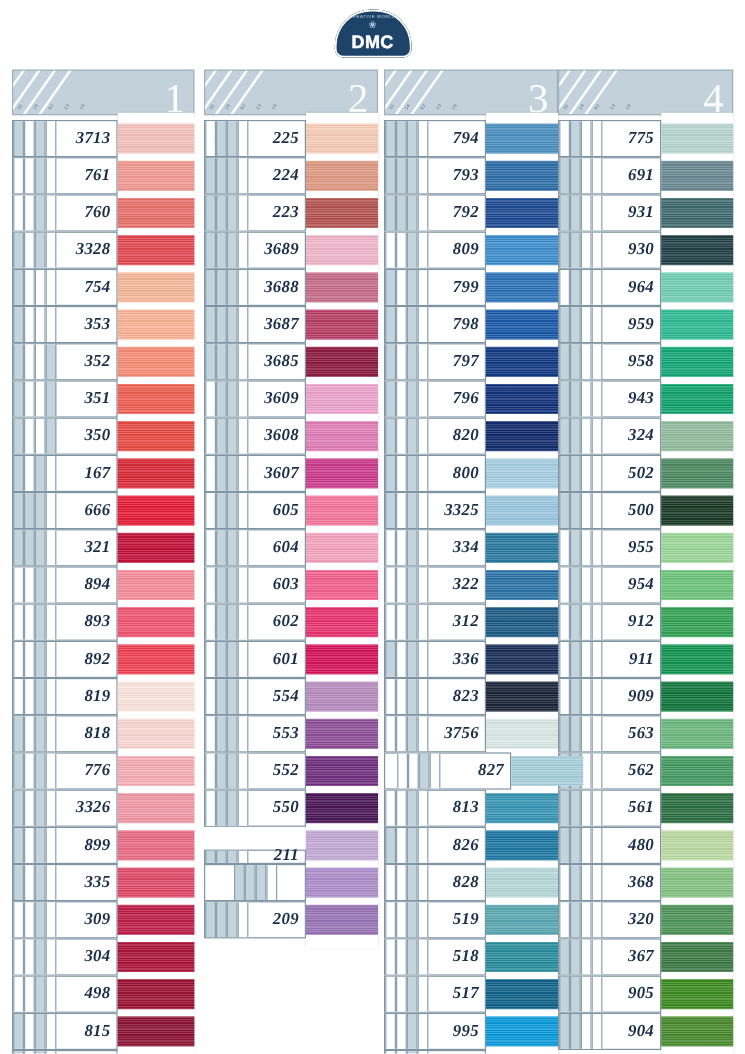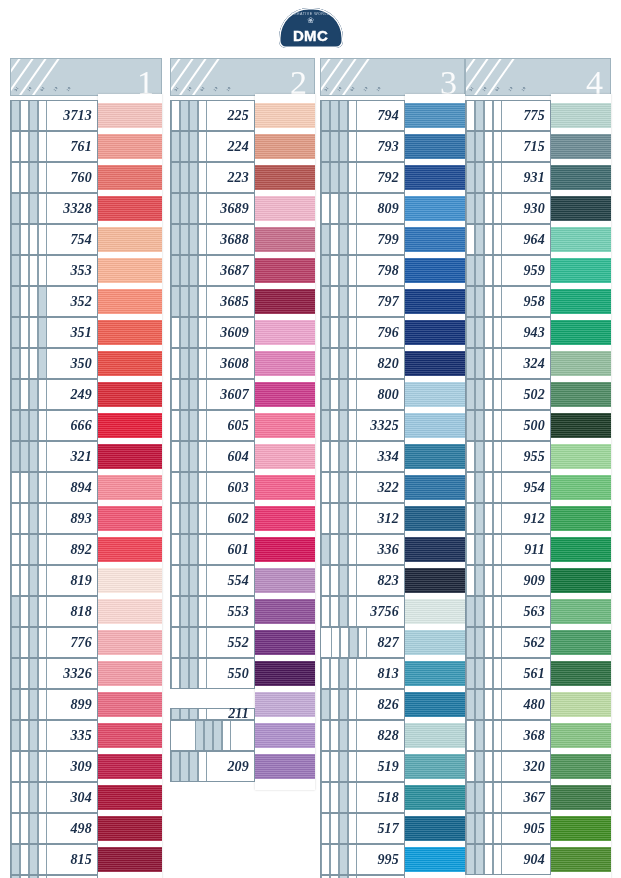--- a/index.html
+++ b/index.html
@@ -305,21 +305,21 @@
           <div class="swatch" style="width: 64px; height: 25px; margin-top: 3px; background: rgb(233, 76, 69); position: relative; z-index: 2;"></div>
         </div>
         <div class="row">
           <div class="row-left" style="width: 88px;">
             <div class="bars">
               <span class="bar-on" style="width: 9px;"></span>
               <span class="bar-off" style="width: 9px;"></span>
               <span class="bar-on" style="width: 9px;"></span>
               <span class="bar-off" style="width: 9px;"></span>
             </div>
-            <div class="code">249</div>
+            <div class="code">167</div>
           </div>
           <div class="swatch" style="width: 64px; height: 25px; margin-top: 3px; background: rgb(217, 43, 56); position: relative; z-index: 2;"></div>
         </div>
         <div class="row">
           <div class="row-left" style="width: 88px;">
             <div class="bars">
               <span class="bar-on" style="width: 9px;"></span>
               <span class="bar-on" style="width: 9px;"></span>
               <span class="bar-on" style="width: 9px;"></span>
               <span class="bar-off" style="width: 9px;"></span>
@@ -1008,21 +1008,21 @@
               <span class="bar-off" style="width: 9px;"></span>
               <span class="bar-off" style="width: 9px;"></span>
               <span class="bar-on" style="width: 9px;"></span>
               <span class="bar-off" style="width: 9px;"></span>
             </div>
             <div class="code">3756</div>
           </div>
           <div class="swatch" style="width: 60px; height: 25px; margin-top: 3px; background: rgb(219, 233, 230); position: relative; z-index: 2;"></div>
         </div>
         <div class="row">
-          <div class="row-left" style="width: 85px; padding-left: 10px;">
+          <div class="row-left" style="width: 106px; padding-left: 10px;">
             <div class="bars">
               <span class="bar-off" style="width: 9px;"></span>
               <span class="bar-off" style="width: 9px;"></span>
               <span class="bar-on" style="width: 9px;"></span>
               <span class="bar-off" style="width: 9px;"></span>
             </div>
             <div class="code">827</div>
           </div>
           <div class="swatch" style="width: 60px; height: 25px; margin-top: 3px; background: rgb(168, 208, 221); position: relative; z-index: 2;"></div>
         </div>
@@ -1153,21 +1153,21 @@
           <div class="swatch" style="width: 60px; height: 25px; margin-top: 3px; background: rgb(184, 214, 207); position: relative; z-index: 2;"></div>
         </div>
         <div class="row">
           <div class="row-left" style="width: 86px;">
             <div class="bars">
               <span class="bar-on" style="width: 9px;"></span>
               <span class="bar-on" style="width: 9px;"></span>
               <span class="bar-off" style="width: 9px;"></span>
               <span class="bar-off" style="width: 9px;"></span>
             </div>
-            <div class="code">715</div>
+            <div class="code">691</div>
           </div>
           <div class="swatch" style="width: 60px; height: 25px; margin-top: 3px; background: rgb(107, 138, 147); position: relative; z-index: 2;"></div>
         </div>
         <div class="row">
           <div class="row-left" style="width: 86px;">
             <div class="bars">
               <span class="bar-on" style="width: 9px;"></span>
               <span class="bar-on" style="width: 9px;"></span>
               <span class="bar-off" style="width: 9px;"></span>
               <span class="bar-off" style="width: 9px;"></span>

